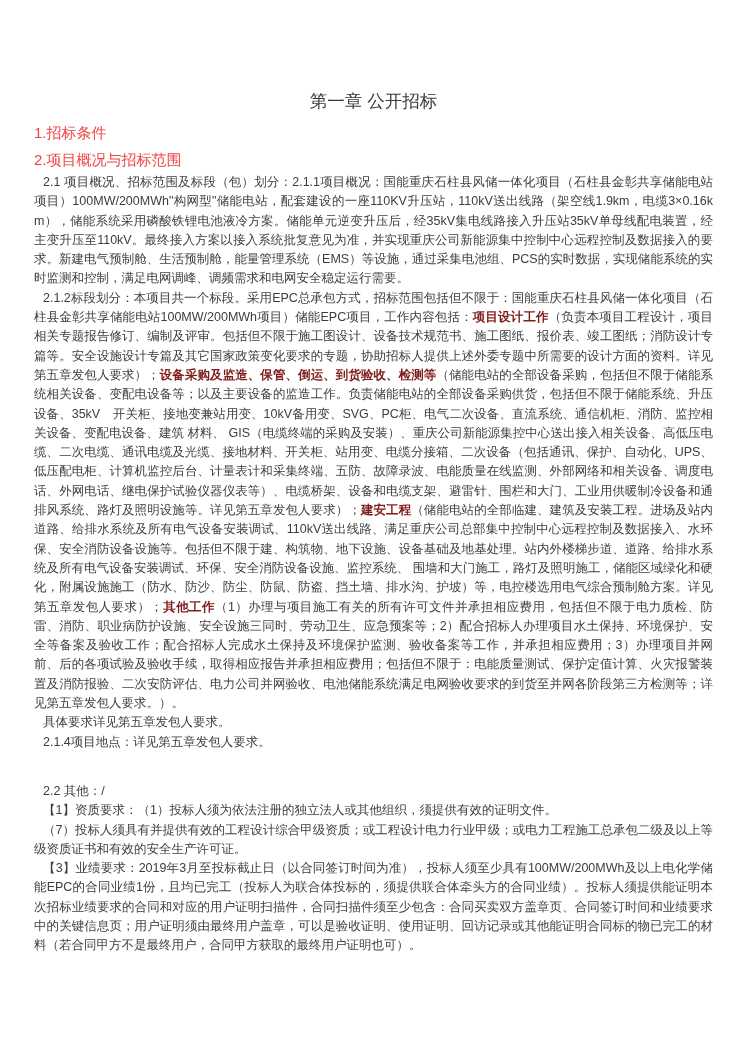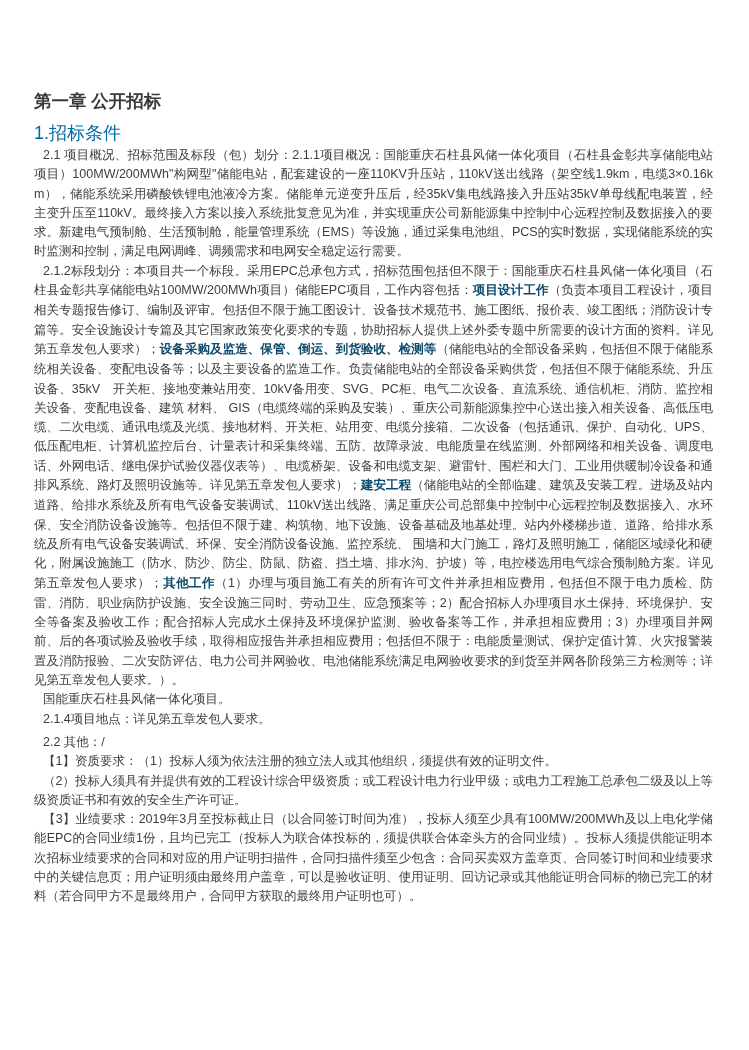--- a/index.html
+++ b/index.html
@@ -16,61 +16,62 @@
     background: #ffffff;
     padding: 90px 36px 0 34px;
     overflow: hidden;
     font-family: "Liberation Sans", "DejaVu Sans", sans-serif;
     color: #3d3d3d;
     font-size: 12.5px;
     line-height: 19.3px;
   }
   h1.doc-title {
     font-size: 17.5px;
-    font-weight: bold;
-    text-align: left;
+    font-weight: normal;
+    text-align: center;
     margin: 0 0 11px 0;
     line-height: 22px;
     color: #3a3a3a;
   }
   h2.sec-heading {
-    font-size: 18px;
+    font-size: 15px;
     font-weight: normal;
     margin: 7px 0 3px 0;
     line-height: 20px;
-    color: #0369a1;
+    color: #ef4444;
   }
   .p {
     margin: 0;
     text-indent: 9px;
     text-align: justify;
     word-break: break-all;
   }
-  .p .b { font-weight: bold; color: #0c4a6e; font-family: Liberation Mono, monospace; }
-  .gap-before { margin-top: 4px; }
+  .p .b { font-weight: bold; color: #7f1d1d; }
+  .gap-before { margin-top: 30px; }
 </style>
 </head>
 <body>
 
 <div class="page">
 
   <h1 class="doc-title">第一章 公开招标</h1>
 
   <section>
     <h2 class="sec-heading">1.招标条件</h2>
   </section>
 
   <section>
+    <h2 class="sec-heading">2.项目概况与招标范围</h2>
     <p class="p"><span>2.1 项目概况、招标范围及标段（包）划分：2.1.1项目概况：国能重庆石柱县风储一体化项目（石柱县金彰共享储能电站项目）100MW/200MWh"构网型"储能电站，配套建设的一座110KV升压站，110kV送出线路（架空线1.9km，电缆3×0.16km），储能系统采用磷酸铁锂电池液冷方案。储能单元逆变升压后，经35kV集电线路接入升压站35kV单母线配电装置，经主变升压至110kV。最终接入方案以接入系统批复意见为准，并实现重庆公司新能源集中控制中心远程控制及数据接入的要求。新建电气预制舱、生活预制舱，能量管理系统（EMS）等设施，通过采集电池组、PCS的实时数据，实现储能系统的实时监测和控制，满足电网调峰、调频需求和电网安全稳定运行需要。</span></p>
     <p class="p"><span>2.1.2标段划分：本项目共一个标段。采用EPC总承包方式，招标范围包括但不限于：国能重庆石柱县风储一体化项目（石柱县金彰共享储能电站100MW/200MWh项目）储能EPC项目，工作内容包括：</span><span class="b">项目设计工作</span><span>（负责本项目工程设计，项目相关专题报告修订、编制及评审。包括但不限于施工图设计、设备技术规范书、施工图纸、报价表、竣工图纸；消防设计专篇等。安全设施设计专篇及其它国家政策变化要求的专题，协助招标人提供上述外委专题中所需要的设计方面的资料。详见第五章发包人要求）；</span><span class="b">设备采购及监造、保管、倒运、到货验收、检测等</span><span>（储能电站的全部设备采购，包括但不限于储能系统相关设备、变配电设备等；以及主要设备的监造工作。负责储能电站的全部设备采购供货，包括但不限于储能系统、升压设备、35kV　开关柜、接地变兼站用变、10kV备用变、SVG、PC柜、电气二次设备、直流系统、通信机柜、消防、监控相关设备、变配电设备、建筑 材料、 GIS（电缆终端的采购及安装）、重庆公司新能源集控中心送出接入相关设备、高低压电缆、二次电缆、通讯电缆及光缆、接地材料、开关柜、站用变、电缆分接箱、二次设备（包括通讯、保护、自动化、UPS、低压配电柜、计算机监控后台、计量表计和采集终端、五防、故障录波、电能质量在线监测、外部网络和相关设备、调度电 话、外网电话、继电保护试验仪器仪表等）、电缆桥架、设备和电缆支架、避雷针、围栏和大门、工业用供暖制冷设备和通排风系统、路灯及照明设施等。详见第五章发包人要求）；</span><span class="b">建安工程</span><span>（储能电站的全部临建、建筑及安装工程。进场及站内道路、给排水系统及所有电气设备安装调试、110kV送出线路、满足重庆公司总部集中控制中心远程控制及数据接入、水环保、安全消防设备设施等。包括但不限于建、构筑物、地下设施、设备基础及地基处理。站内外楼梯步道、道路、给排水系统及所有电气设备安装调试、环保、安全消防设备设施、监控系统、 围墙和大门施工，路灯及照明施工，储能区域绿化和硬化，附属设施施工（防水、防沙、防尘、防鼠、防盗、挡土墙、排水沟、护坡）等，电控楼选用电气综合预制舱方案。详见第五章发包人要求）；</span><span class="b">其他工作</span><span>（1）办理与项目施工有关的所有许可文件并承担相应费用，包括但不限于电力质检、防雷、消防、职业病防护设施、安全设施三同时、劳动卫生、应急预案等；2）配合招标人办理项目水土保持、环境保护、安全等备案及验收工作；配合招标人完成水土保持及环境保护监测、验收备案等工作，并承担相应费用；3）办理项目并网前、后的各项试验及验收手续，取得相应报告并承担相应费用；包括但不限于：电能质量测试、保护定值计算、火灾报警装置及消防报验、二次安防评估、电力公司并网验收、电池储能系统满足电网验收要求的到货至并网各阶段第三方检测等；详见第五章发包人要求。）。</span></p>
-    <p class="p"><span>国能重庆石柱县风储一体化项目。</span></p>
+    <p class="p"><span>具体要求详见第五章发包人要求。</span></p>
     <p class="p"><span>2.1.4项目地点：详见第五章发包人要求。</span></p>
     <p class="p gap-before"><span>2.2 其他：/</span></p>
   </section>
 
   <section>
     <p class="p"><span>【1】资质要求：（1）投标人须为依法注册的独立法人或其他组织，须提供有效的证明文件。</span></p>
-    <p class="p"><span>（2）投标人须具有并提供有效的工程设计综合甲级资质；或工程设计电力行业甲级；或电力工程施工总承包二级及以上等级资质证书和有效的安全生产许可证。</span></p>
+    <p class="p"><span>（7）投标人须具有并提供有效的工程设计综合甲级资质；或工程设计电力行业甲级；或电力工程施工总承包二级及以上等级资质证书和有效的安全生产许可证。</span></p>
     <p class="p"><span>【3】业绩要求：2019年3月至投标截止日（以合同签订时间为准），投标人须至少具有100MW/200MWh及以上电化学储能EPC的合同业绩1份，且均已完工（投标人为联合体投标的，须提供联合体牵头方的合同业绩）。投标人须提供能证明本次招标业绩要求的合同和对应的用户证明扫描件，合同扫描件须至少包含：合同买卖双方盖章页、合同签订时间和业绩要求中的关键信息页；用户证明须由最终用户盖章，可以是验收证明、使用证明、回访记录或其他能证明合同标的物已完工的材料（若合同甲方不是最终用户，合同甲方获取的最终用户证明也可）。</span></p>
 
   </section>
 
 </div>
 
 </body></html>

